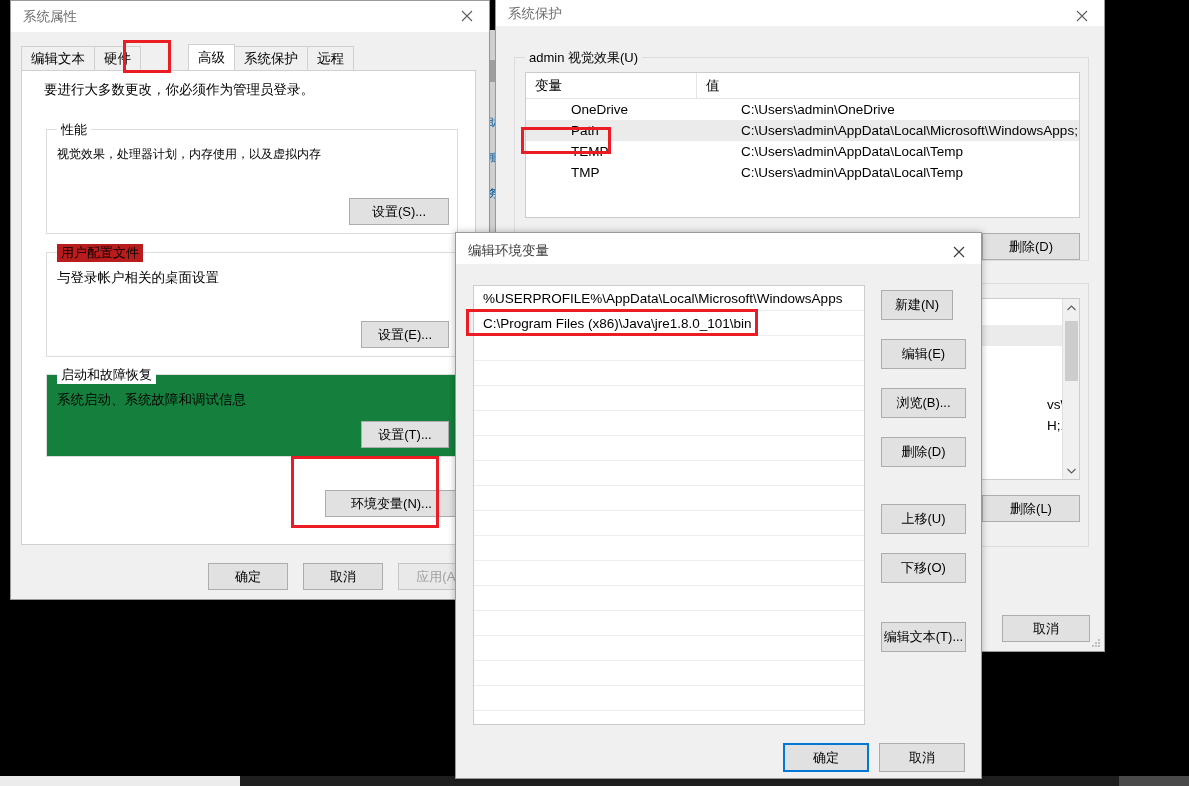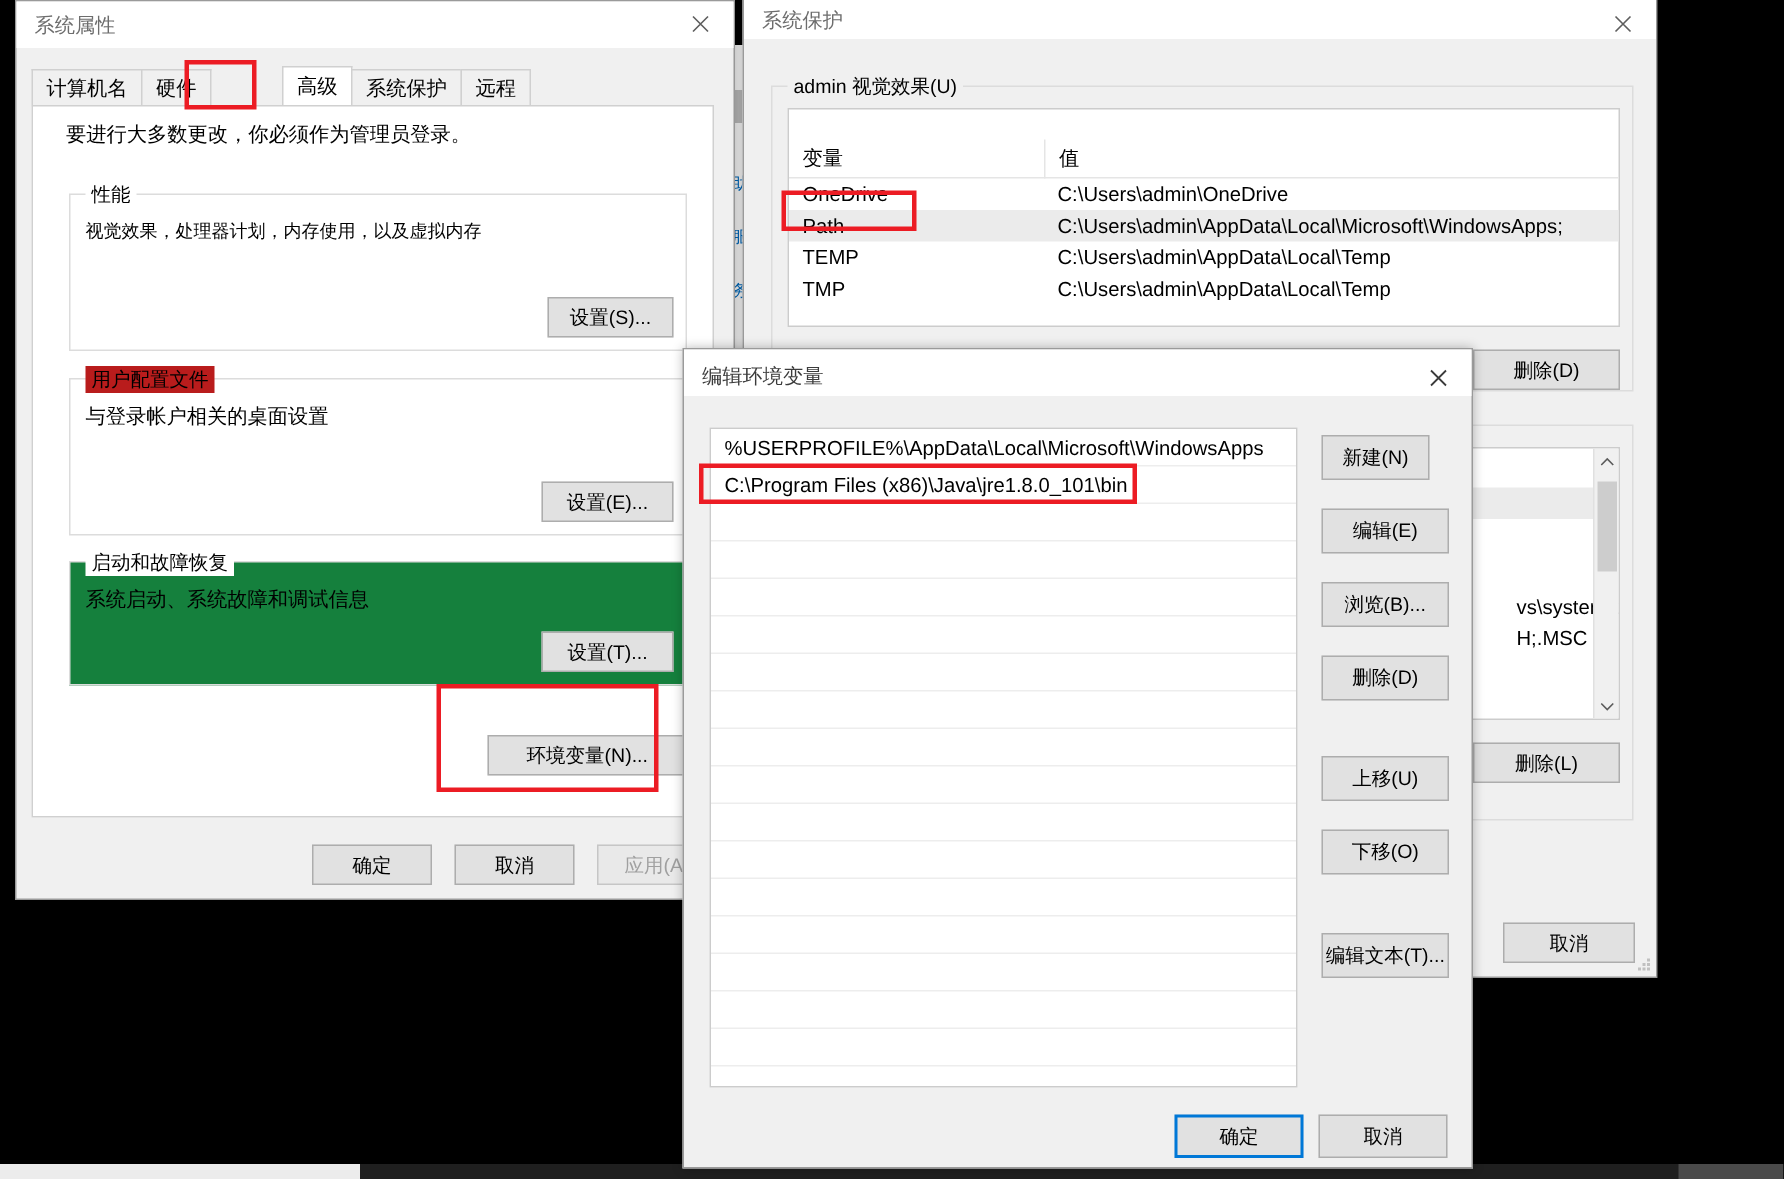--- a/index.html
+++ b/index.html
@@ -96,24 +96,24 @@
     z-index: 60;
   }
 
   
   .listbox {
     position: absolute;
     background: #fff;
     border: 1px solid #cccccc;
     overflow: hidden;
   }
-  .hdrrow { display: flex; height: 26px; border-bottom: 1px solid #e5e5e5; align-items: center; margin-top: 20px; }
+  .hdrrow { display: flex; height: 26px; border-bottom: 1px solid #e5e5e5; align-items: center; }
   .hdrcell { font-size: 13.5px; padding-left: 9px; height: 26px; display:flex; align-items:center; }
   .hdrcell.sep { border-left: 1px solid #e5e5e5; }
-  .vrow { display: flex; height: 21px; align-items: center; font-size: 13.5px; }
+  .vrow { display: flex; height: 21px; align-items: center; font-size: 13.5px; padding-left: 36px; }
   .vrow.sel { background: #ebebeb; }
   .vcell { padding-left: 9px; white-space: nowrap; overflow: hidden; }
 
   .pathrow {
     height: 25px; display: flex; align-items: center;
     padding-left: 9px; font-size: 13.5px;
     border-bottom: 1px solid #ededed;
     white-space: nowrap;
   }
 
@@ -148,21 +148,21 @@
       <span class="title">系统属性</span>
       <div class="closebtn">
         <svg width="12" height="12" viewBox="0 0 12 12">
             <path d="M1 1 L11 11 M11 1 L1 11" stroke="#5e5e5e" stroke-width="1.1" fill="none"></path>
           </svg>
       </div>
     </div>
 
     <div class="tabstrip" style="left:10px; top:42px; width:455px; height:28px;">
       <div class="tab">
-          <span>计算机名</span>
+          <span>编辑文本</span>
         </div>
       <div class="tab">
           <span>硬件</span>
         </div>
       <div class="tab active">
           <span>高级</span>
         </div>
       <div class="tab">
           <span>系统保护</span>
         </div>
@@ -171,21 +171,21 @@
         </div>
     </div>
 
     <div style="position:absolute; left:10px; top:69px; width:455px; height:475px; background:#fff; border:1px solid #d0d0d0;"></div>
 
     <div style="position:absolute; left:33px; top:80px; font-size:13.5px;">要进行大多数更改，你必须作为管理员登录。</div>
 
     <div class="group" style="left:35px; top:128px; width:412px; height:105px; background:#fff;">
       <span class="legend" style="background:#fff;">性能</span>
       <div style="position:absolute; left:10px; top:16px; font-size:12px;">视觉效果，处理器计划，内存使用，以及虚拟内存</div>
-      <div class="btn" style="position:absolute; right:8px; bottom:8px; width:84px;">
+      <div class="btn" style="position:absolute; right:8px; bottom:8px; width:100px;">
         <span>设置(S)...</span>
       </div>
     </div>
 
     <div class="group" style="left:35px; top:251px; width:412px; height:105px; background:#fff;">
       <span class="legend" style="background:#b91c1c;">用户配置文件</span>
       <div style="position:absolute; left:10px; top:16px; font-size:13.5px;">与登录帐户相关的桌面设置</div>
       <div class="btn" style="position:absolute; right:8px; bottom:8px; width:88px;">
         <span>设置(E)...</span>
       </div>

